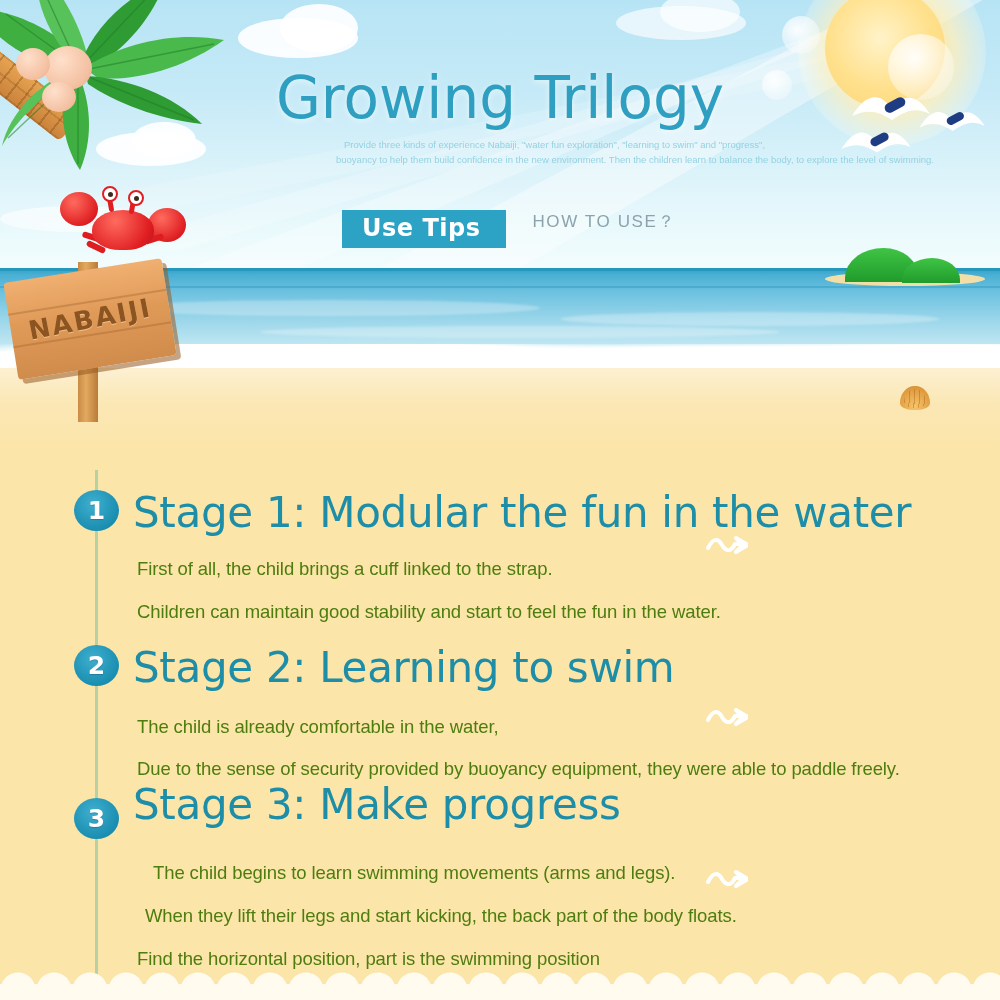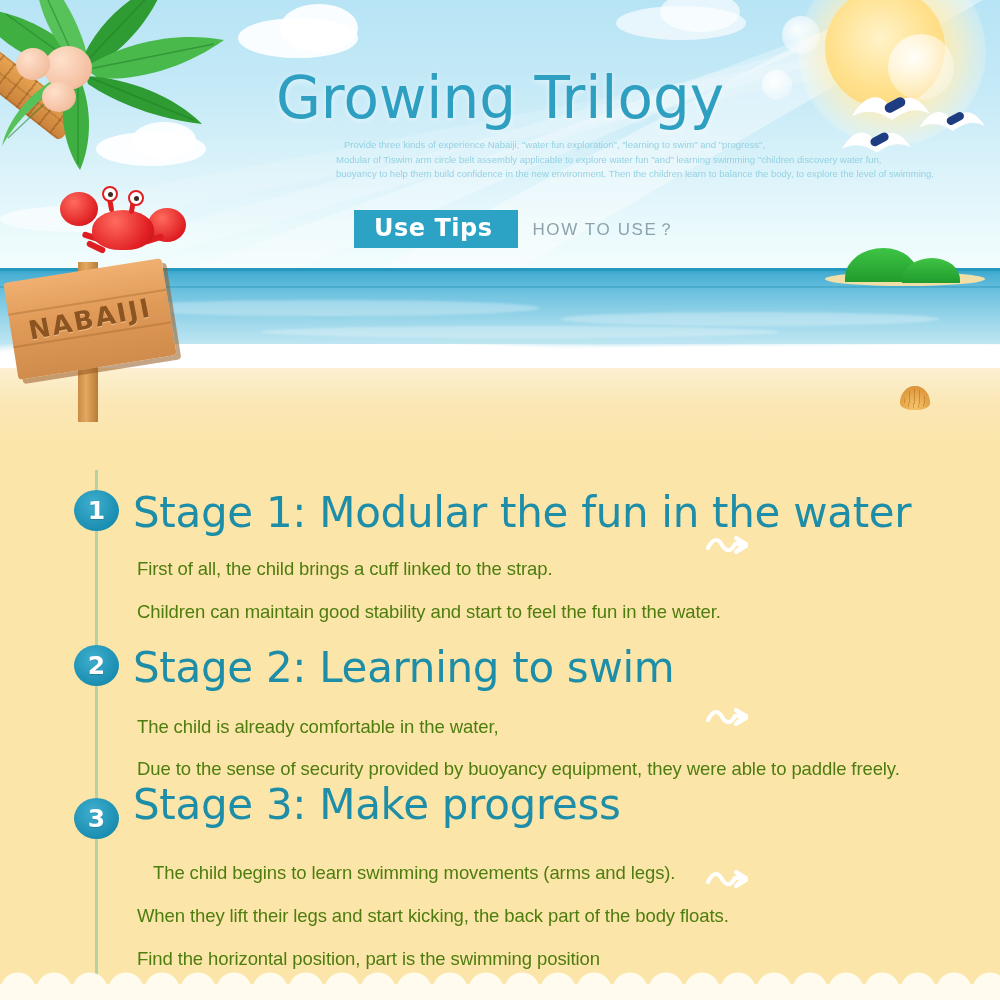--- a/index.html
+++ b/index.html
@@ -191,21 +191,21 @@
     font-size: 9.5px; line-height: 14.6px;
     color: #8FCFE0; opacity: .92;
     font-family: "Liberation Sans", sans-serif;
     white-space: nowrap;
   }
   .hero-sub div { filter: blur(.35px); }
   .hero-sub .l1 { padding-left: 8px; }
 
   .tips-row {
     position: absolute; left: 342px; top: 210px;
-    display: flex; align-items: center; gap: 14px; margin-left: 12px;
+    display: flex; align-items: flex-start; gap: 26px;
   }
   .tips-badge {
     background: #2CA3C4;
     color: #fff;
     font-size: 24px; font-weight: 700;
     padding: 6px 26px 8px 20px;
     font-family: "DejaVu Sans", sans-serif;
     letter-spacing: .5px;
     line-height: 1;
   }
@@ -374,21 +374,20 @@
       <div class="board">
         <div class="sign-text">NABAIJI</div>
       </div>
     </div>
   </div>
 
   <div class="hero-title">Growing Trilogy</div>
 
   <div class="hero-sub">
     <div class="l1">Provide three kinds of experience Nabaiji, "water fun exploration", "learning to swim" and "progress",</div>
-    <div>Modular of Tiswim arm circle belt assembly applicable to explore water fun "and" learning swimming "children discovery water fun,</div>
     <div>buoyancy to help them build confidence in the new environment. Then the children learn to balance the body, to explore the level of swimming.</div>
   </div>
 
   <div class="tips-row">
     <div class="tips-badge">Use Tips</div>
     <div class="tips-sub">HOW TO USE？</div>
   </div>
 
   <div class="timeline"></div>
 
@@ -411,21 +410,21 @@
       <div class="stage-line" style="top:758px;">Due to the sense of security provided by buoyancy equipment, they were able to paddle freely.</div>
       <svg class="squiggle" style="left:706px;top:708px;" viewBox="0 0 42 18">
         <path d="M2 12 C7 2, 12 2, 16 9 C20 16, 25 16, 29 8 L36 8 L30 2 L42 9 L30 16 L36 10" fill="none" stroke="#ffffff" stroke-width="4" stroke-linecap="round" stroke-linejoin="round"></path>
       </svg>
     </div>
 
     <div class="stage">
       <div class="badge" style="top:798px;">3</div>
       <div class="stage-title" style="top:780px;text-align:right;">Stage 3: Make progress</div>
       <div class="stage-line" style="top:862px;margin-left:16px;">The child begins to learn swimming movements (arms and legs).</div>
-      <div class="stage-line" style="top:905px;">When they lift their legs and start kicking, the back part of the body floats.</div>
+      <div class="stage-line" style="top:905px;margin-left:8px;">When they lift their legs and start kicking, the back part of the body floats.</div>
       <div class="stage-line" style="top:948px;">Find the horizontal position, part is the swimming position</div>
       <svg class="squiggle" style="left:706px;top:870px;" viewBox="0 0 42 18">
         <path d="M2 12 C7 2, 12 2, 16 9 C20 16, 25 16, 29 8 L36 8 L30 2 L42 9 L30 16 L36 10" fill="none" stroke="#ffffff" stroke-width="4" stroke-linecap="round" stroke-linejoin="round"></path>
       </svg>
     </div>
 
   </div>
 
   <div class="scallop"></div>
   <div class="scallop-base"></div>

